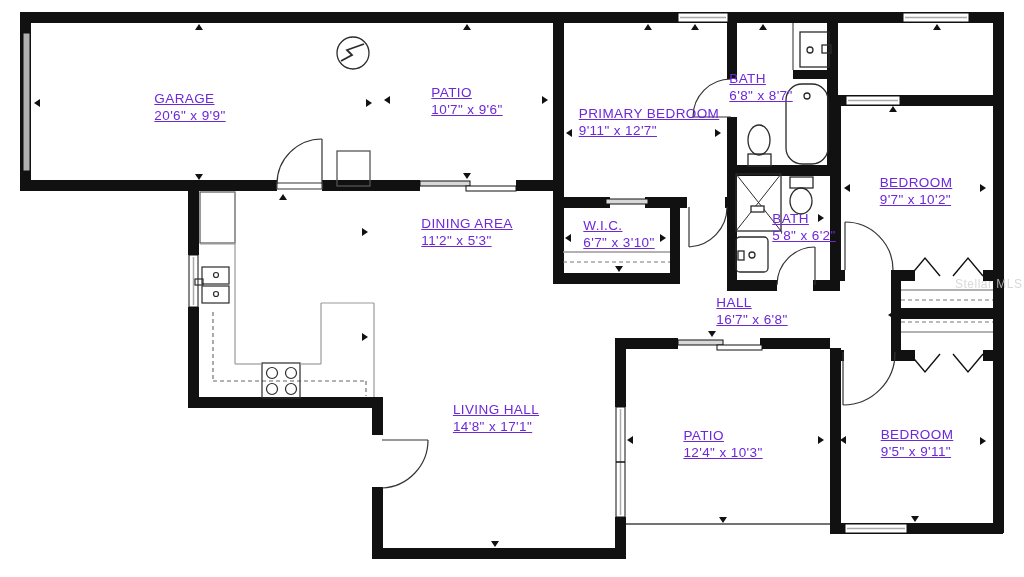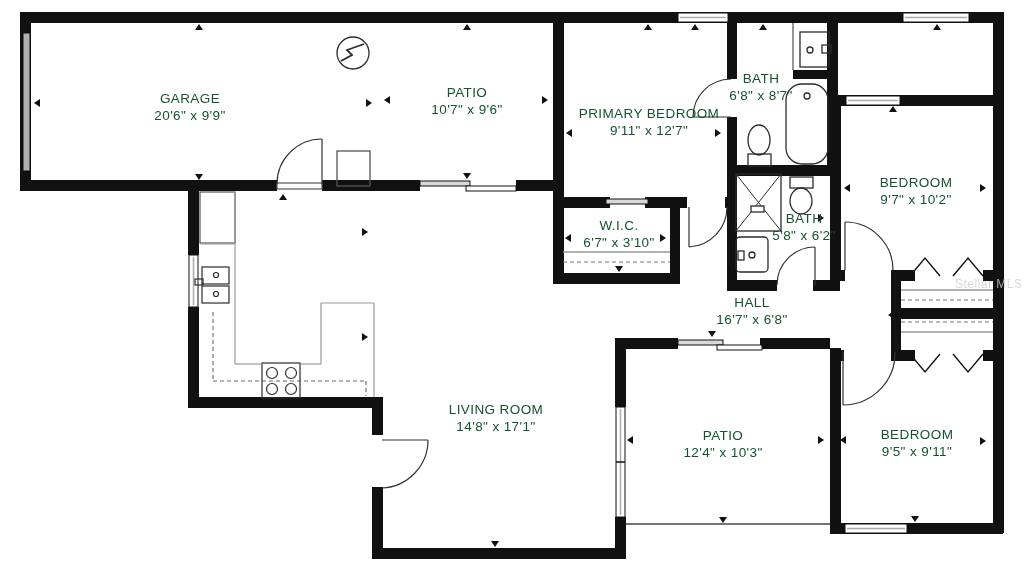--- a/index.html
+++ b/index.html
@@ -1,20 +1,20 @@
 <!DOCTYPE html>
 <html><head>
 <meta charset="utf-8">
 <style>
   html,body{margin:0;padding:0;background:#ffffff;}
   .stage{position:relative;width:1024px;height:577px;background:#ffffff;overflow:hidden;
          font-family:"Liberation Sans",sans-serif;}
   .stage svg{position:absolute;left:0;top:0;}
-  .lbl{position:absolute;transform:translate(-50%,-50%);text-align:center;color:#14532d;
-       font-size:13.5px;letter-spacing:.4px;line-height:17px;white-space:nowrap;}
+  .lbl{position:absolute;transform:translate(-50%,-50%);color:#6d28d9;
+       font-size:13.5px;letter-spacing:.4px;line-height:17px;white-space:nowrap;text-decoration:underline;}
   .lbl .rn{font-weight:400;}
   .watermark{position:absolute;color:#cfcfcf;font-size:12px;letter-spacing:.5px;opacity:.8;}
 </style>
 </head>
 <body>
 
 <div class="stage">
 <svg width="1024" height="577" viewBox="0 0 1024 577">
 
   <g fill="#111111" stroke="none">
@@ -241,34 +241,38 @@
     <div class="rd">9'11" x 12'7"</div>
   </div>
   <div class="lbl" style="left:761px;top:87px">
     <div class="rn">BATH</div>
     <div class="rd">6'8" x 8'7"</div>
   </div>
   <div class="lbl" style="left:916px;top:191px">
     <div class="rn">BEDROOM</div>
     <div class="rd">9'7" x 10'2"</div>
   </div>
+  <div class="lbl" style="left:467px;top:232px">
+    <div class="rn">DINING AREA</div>
+    <div class="rd">11'2" x 5'3"</div>
+  </div>
   <div class="lbl" style="left:619px;top:234px">
     <div class="rn">W.I.C.</div>
     <div class="rd">6'7" x 3'10"</div>
   </div>
   <div class="lbl" style="left:804px;top:227px">
     <div class="rn">BATH</div>
     <div class="rd">5'8" x 6'2"</div>
   </div>
   <div class="lbl" style="left:752px;top:311px">
     <div class="rn">HALL</div>
     <div class="rd">16'7" x 6'8"</div>
   </div>
   <div class="lbl" style="left:496px;top:418px">
-    <div class="rn">LIVING ROOM</div>
+    <div class="rn">LIVING HALL</div>
     <div class="rd">14'8" x 17'1"</div>
   </div>
   <div class="lbl" style="left:723px;top:444px">
     <div class="rn">PATIO</div>
     <div class="rd">12'4" x 10'3"</div>
   </div>
   <div class="lbl" style="left:917px;top:443px">
     <div class="rn">BEDROOM</div>
     <div class="rd">9'5" x 9'11"</div>
   </div>

